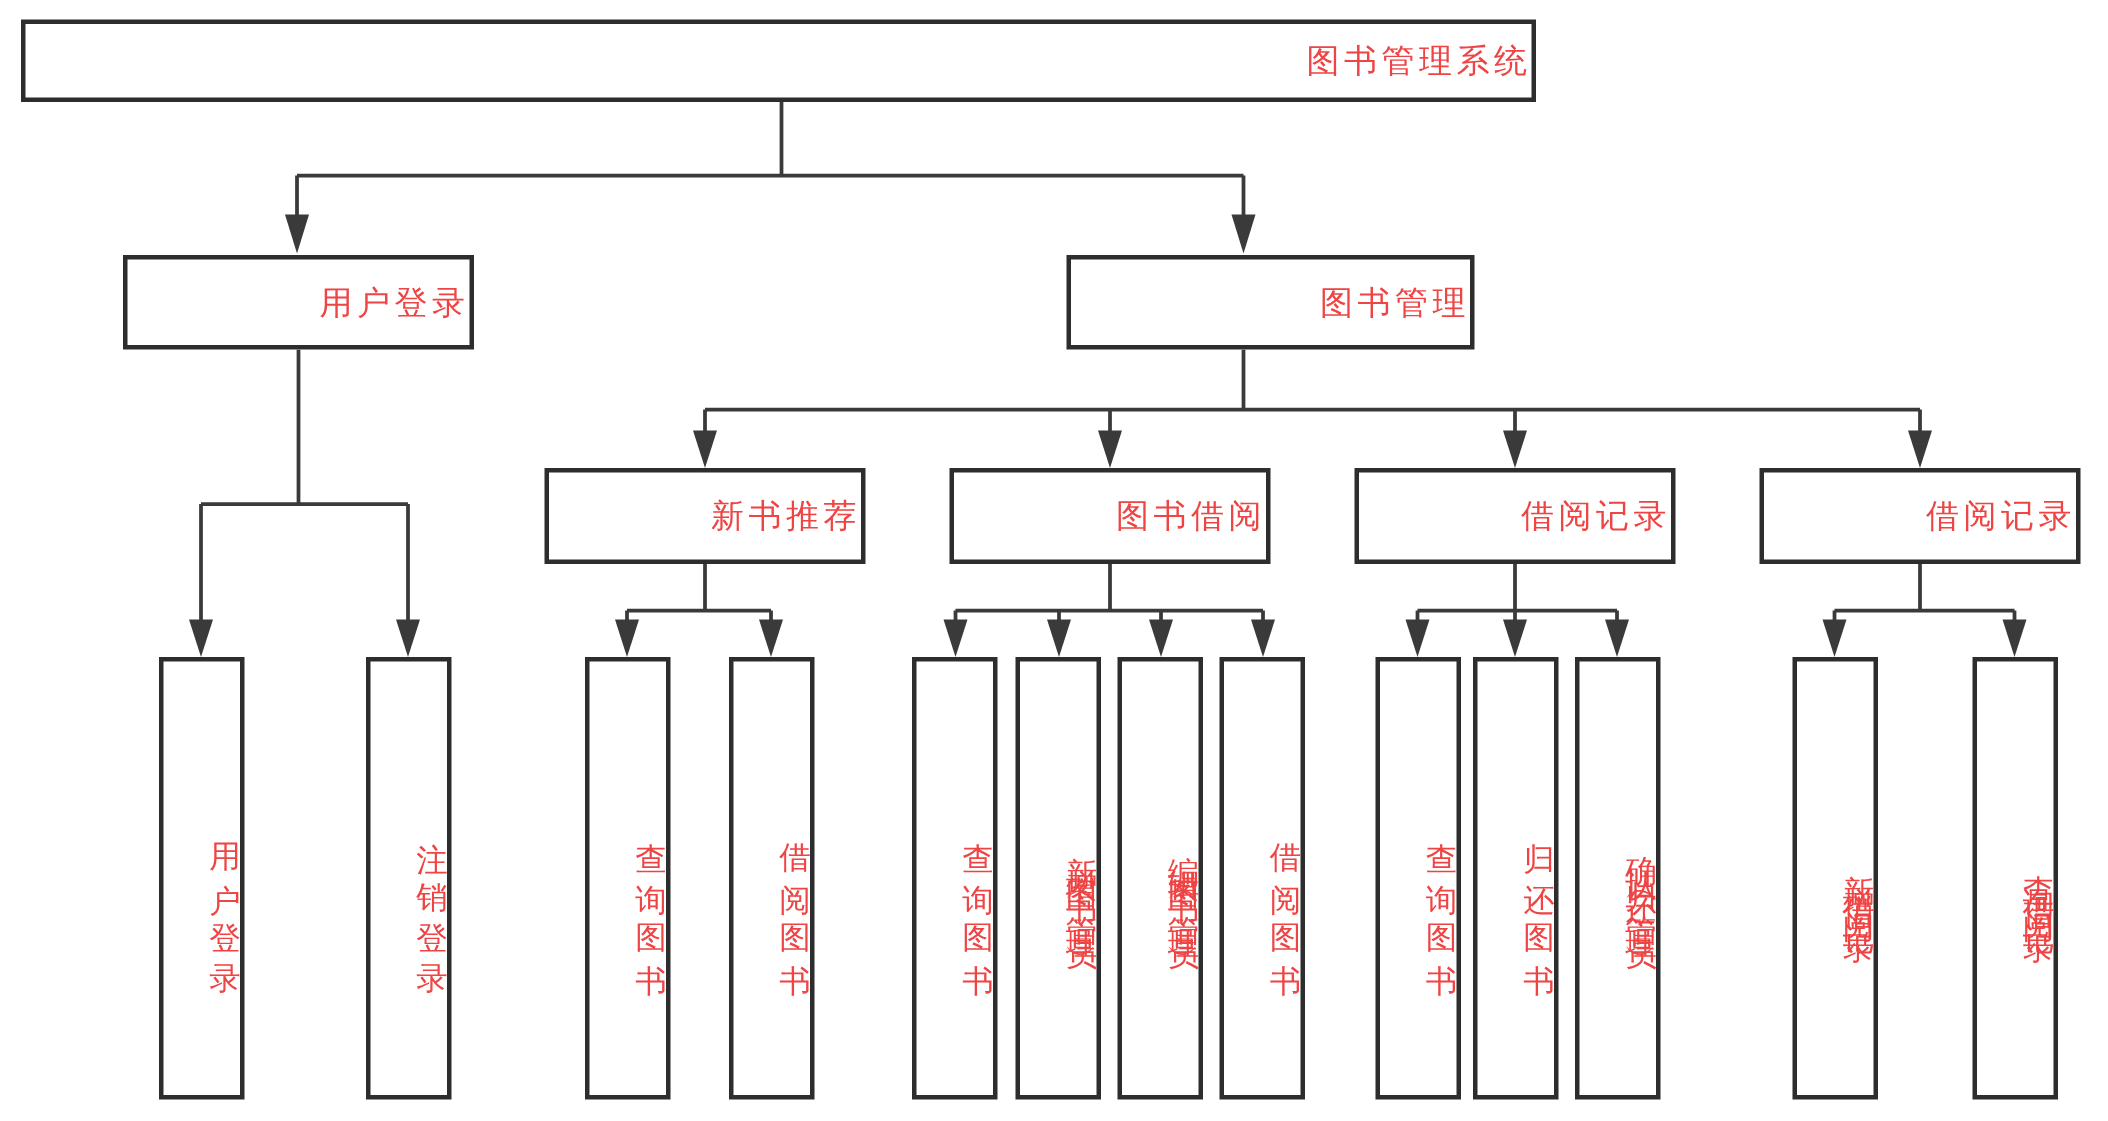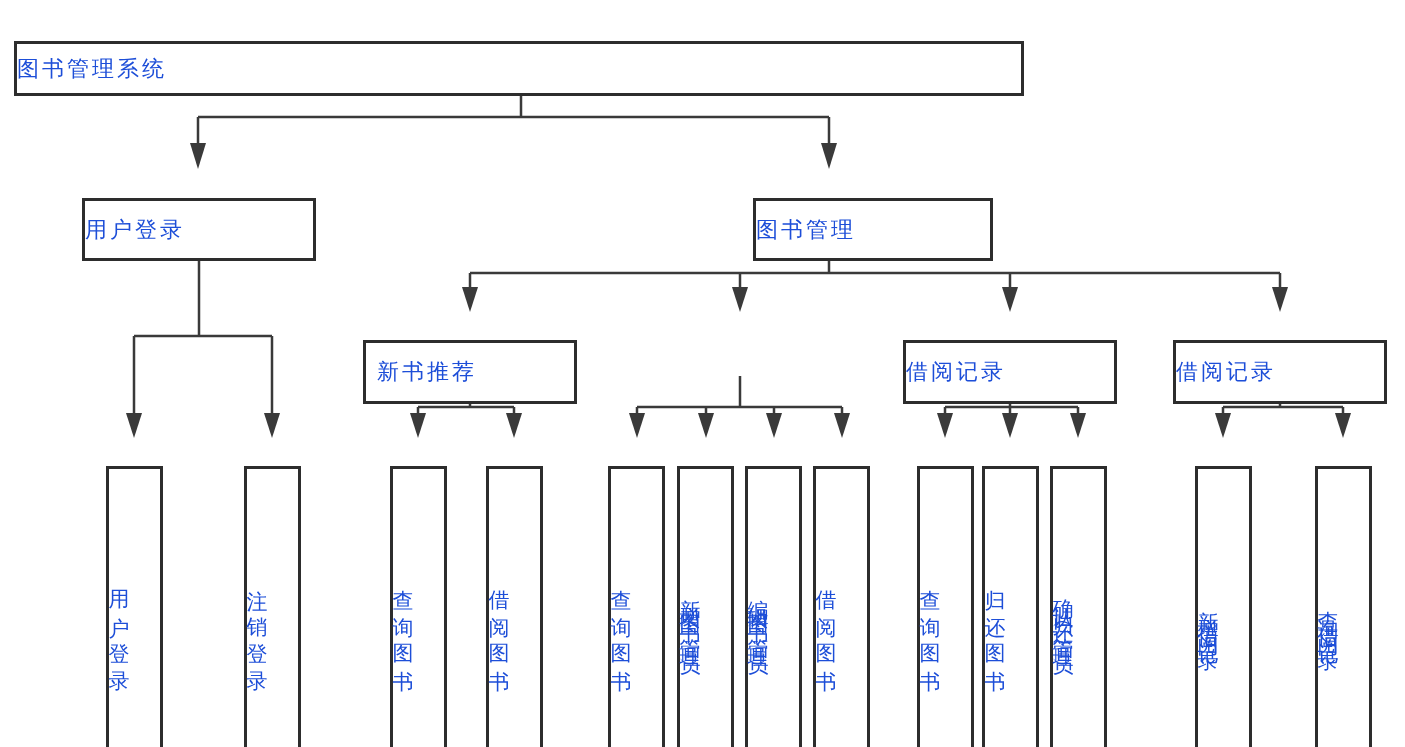--- a/index.html
+++ b/index.html
@@ -23,32 +23,31 @@
     height: 747px;
     pointer-events: none;
   }
   .node {
     position: absolute;
     box-sizing: border-box;
     border: 3px solid #2d2d2d;
     background: #ffffff;
     display: flex;
     align-items: center;
-    justify-content: flex-start;
-    color: #1d4ed8;
-    margin-top: 28px;
+    justify-content: flex-end;
+    color: #ef4444;
   }
   .hnode span {
     font-size: 22px;
     letter-spacing: 3px;
     white-space: nowrap;
   }
   .root-node { left: 14px; top: 13px; width: 1010px; height: 55px; }
   .l2-a { left: 82px;  top: 170px; width: 234px; height: 63px; }
-  .l2-b { left: 753px; top: 170px; width: 240px; height: 63px; }
+  .l2-b { left: 711px; top: 170px; width: 272px; height: 63px; }
   .l3   { top: 312px; width: 214px; height: 64px; }
   .l3-a { left: 363px; padding-left: 11px; }
   .l3-b { left: 633px; }
   .l3-c { left: 903px; }
   .l3-d { left: 1173px; }
   .leaf { top: 438px; width: 57px; height: 295px; }
   .vtext {
     writing-mode: vertical-rl;
     text-orientation: mixed;
     font-size: 21px;
@@ -122,20 +121,23 @@
   <div class="node hnode l2-a">
     <span>用户登录</span>
   </div>
   <div class="node hnode l2-b">
     <span>图书管理</span>
   </div>
 
   <div class="node hnode l3 l3-a">
     <span>新书推荐</span>
   </div>
+  <div class="node hnode l3 l3-b">
+    <span>图书借阅</span>
+  </div>
   <div class="node hnode l3 l3-c">
     <span>借阅记录</span>
   </div>
   <div class="node hnode l3 l3-d">
     <span>借阅记录</span>
   </div>
 
   <div class="node leaf" style="left:106px">
     <span class="vtext ls-wide">用户登录</span>
   </div>

